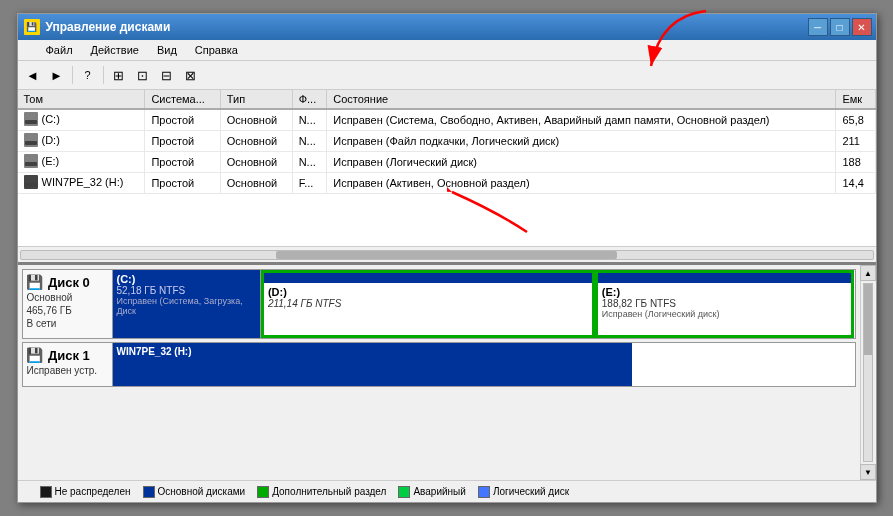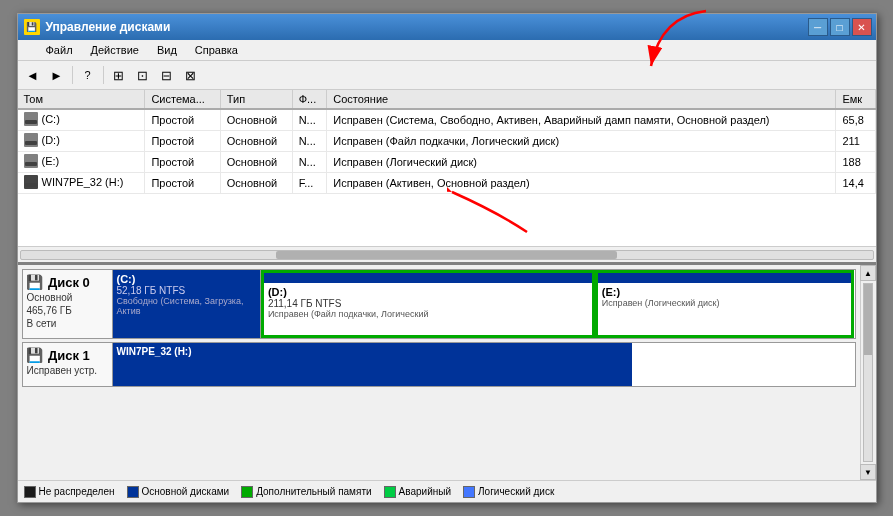--- a/index.html
+++ b/index.html
@@ -285,21 +285,21 @@
     .disk1-row .partition {
       background: #003399;
       color: white;
     }
     .legend-bar {
       height: 22px;
       background: #f0f0f0;
       border-top: 1px solid #ccc;
       display: flex;
       align-items: center;
-      padding: 0 6px;
+      padding: 0 22px;
       gap: 12px;
       flex-shrink: 0;
     }
     .legend-item {
       display: flex;
       align-items: center;
       gap: 3px;
       font-size: 10px;
     }
     .legend-color {
@@ -492,33 +492,33 @@
             </div>
             <div class="disk-label-type">Основной</div>
             <div class="disk-label-size">465,76 ГБ</div>
             <div class="disk-label-status">В сети</div>
           </div>
           <div class="disk-partitions">
 
             <div class="partition" style="width:20%;background:#003399;color:white;">
               <div class="partition-name">(C:)</div>
               <div class="partition-size" style="color:#cce;font-size:10px;">52,18 ГБ NTFS</div>
-              <div class="partition-status" style="color:#aac;font-size:9px;">Свободно (Система, Загрузка, Актив</div>
+              <div class="partition-status" style="color:#aac;font-size:9px;">Исправен (Система, Загрузка, Диск</div>
             </div>
 
             <div class="partition selected-green" style="width:45%;background:white;color:black;border:3px solid #00aa00;padding:3px 4px;">
               <div style="height:10px;background:#003399;margin:-3px -4px 3px -4px;"></div>
               <div class="partition-name">(D:)</div>
-              <div class="partition-size" style="color:#333;font-size:10px;">211,14 ГБ NTFS</div>
-              <div class="partition-status" style="color:#555;font-size:9px;">Исправен (Файл подкачки, Логический</div>
+              <div class="partition-size" style="color:#333;font-size:10px;font-style:italic;">211,14 ГБ NTFS</div>
             </div>
 
             <div class="partition selected-green" style="width:35%;background:white;color:black;border:3px solid #00aa00;padding:3px 4px;">
               <div style="height:10px;background:#003399;margin:-3px -4px 3px -4px;"></div>
               <div class="partition-name">(E:)</div>
+              <div class="partition-size" style="color:#333;font-size:10px;">188,82 ГБ NTFS</div>
               <div class="partition-status" style="color:#555;font-size:9px;">Исправен (Логический диск)</div>
             </div>
           </div>
         </div>
 
         <div class="disk-row disk1-row" style="min-height:45px;">
           <div class="disk-label">
             <div style="display:flex;align-items:center;gap:4px;">
               <span style="font-size:14px;">💾</span>
               <span class="disk-label-name">Диск 1</span>
@@ -546,21 +546,21 @@
       <div class="legend-item">
         <div class="legend-color" style="background:#1a1a1a;"></div>
         <span>Не распределен</span>
       </div>
       <div class="legend-item">
         <div class="legend-color" style="background:#003399;"></div>
         <span>Основной дисками</span>
       </div>
       <div class="legend-item">
         <div class="legend-color" style="background:#00aa00;"></div>
-        <span>Дополнительный памяти</span>
+        <span>Дополнительный раздел</span>
       </div>
       <div class="legend-item">
         <div class="legend-color" style="background:#00cc44;"></div>
         <span>Аварийный</span>
       </div>
       <div class="legend-item">
         <div class="legend-color" style="background:#4477ff;"></div>
         <span>Логический диск</span>
       </div>
     </div>

